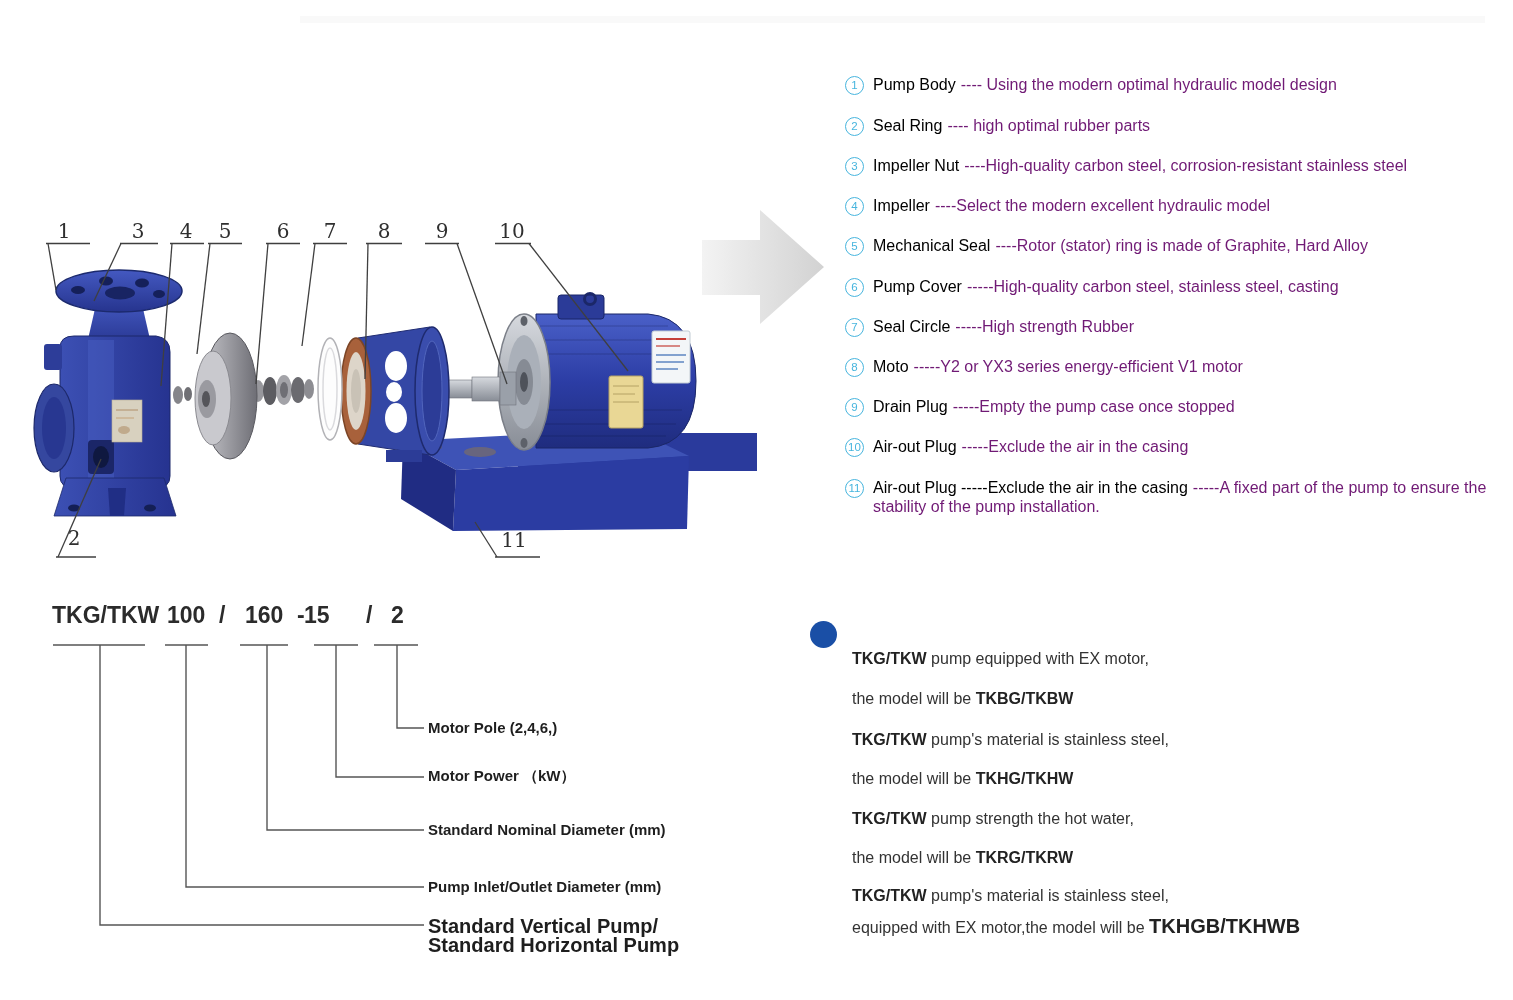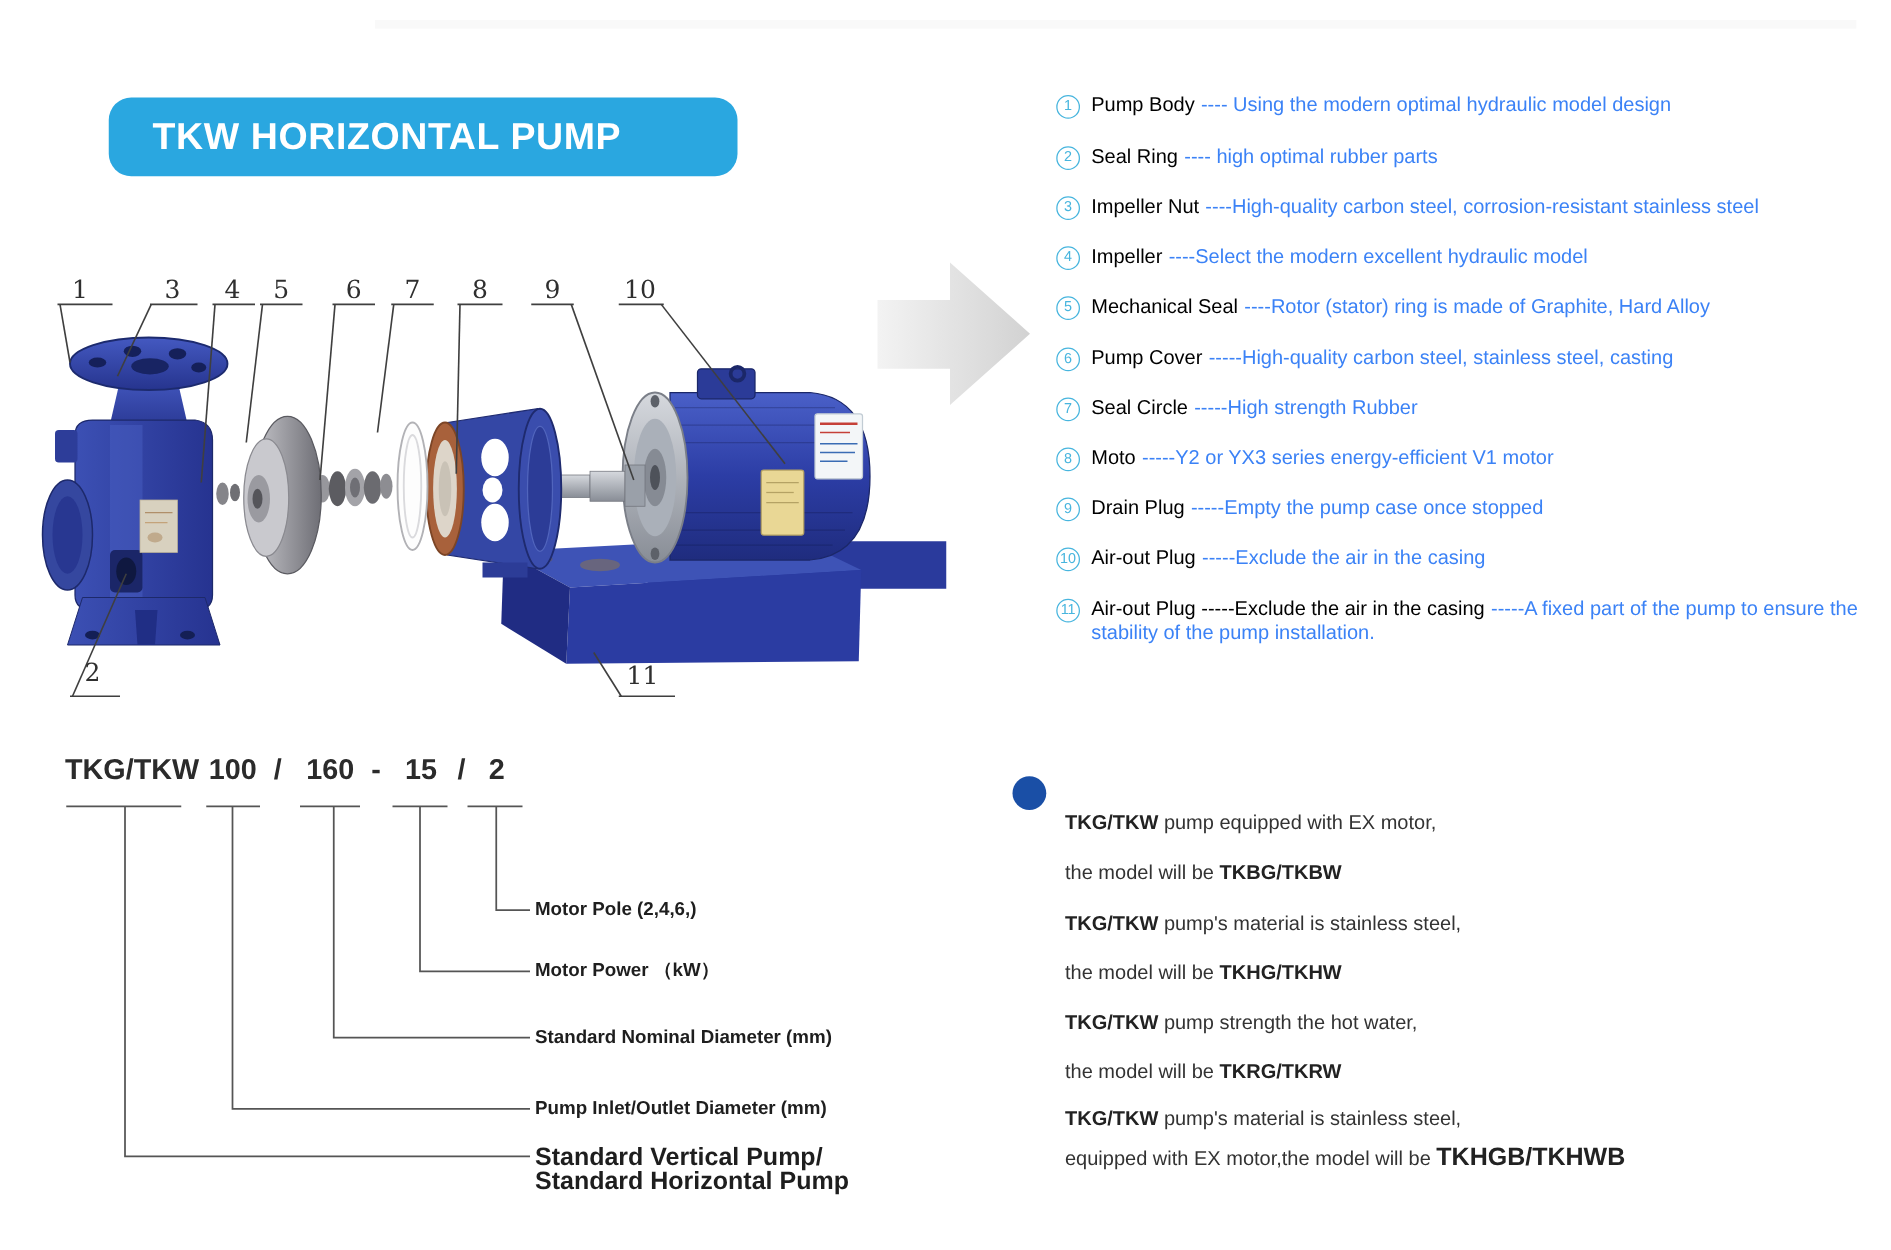--- a/index.html
+++ b/index.html
@@ -18,21 +18,21 @@
   .diagram-svg{position:absolute;left:30px;top:200px;width:810px;height:370px;}
   .callout{position:absolute;transform:translate(-50%,-50%);font-family:"DejaVu Serif", serif;
            font-size:20px;color:#2f2f2f;}
 
   
   .lrow{position:absolute;left:845px;width:648px;padding-left:28px;box-sizing:border-box;
         font-size:16px;line-height:19px;color:#3a3a3a;}
   .lnum{position:absolute;left:0;top:1px;width:17px;height:17px;border:1.5px solid #47b5de;
         border-radius:50%;color:#47b5de;font-size:11.5px;line-height:17px;text-align:center;}
   .lname{color:#000000;}
-  .ldesc{color:#3b82f6;margin-left:5px;}
+  .ldesc{color:#701a75;margin-left:5px;}
 
   
   .seg{position:absolute;top:602px;font-weight:bold;font-size:23px;color:#2b2b2b;}
   .model-svg{position:absolute;left:40px;top:595px;width:400px;height:360px;}
   .mlabel{position:absolute;left:428px;font-weight:bold;font-size:15px;color:#1e1e1e;white-space:nowrap;}
   .mlabel.small{font-size:20px;line-height:19px;}
 
   
   .bullet{position:absolute;left:810px;top:621px;width:27px;height:27px;border-radius:50%;background:#1a4fa6;}
   .nline{position:absolute;left:852px;font-size:16px;color:#333;white-space:nowrap;margin-top:28px;}
@@ -40,23 +40,20 @@
   .ncode{font-weight:700;color:#222;}
   .ncode.big{font-size:20px;}
 </style>
 </head>
 <body>
 
 <div class="page">
 
   <div class="scan-strip"></div>
 
-  <div class="banner">
-    <span>TKW HORIZONTAL PUMP</span>
-  </div>
 
   <svg class="diagram-svg" viewBox="30 200 810 370">
     <defs>
       <linearGradient id="gBlueV" x1="0" y1="0" x2="0" y2="1">
           <stop offset="0" stop-color="#4459c1"></stop>
           <stop offset="1" stop-color="#26348e"></stop>
         </linearGradient>
       <linearGradient id="gBlueH" x1="0" y1="0" x2="1" y2="0">
           <stop offset="0" stop-color="#3c50b4"></stop>
           <stop offset="1" stop-color="#263390"></stop>
@@ -244,21 +241,21 @@
     <div class="lrow" style="top:437px"><span class="lnum">10</span><span class="lname">Air-out Plug</span><span class="ldesc">-----Exclude the air in the casing</span></div>
     <div class="lrow" style="top:478px"><span class="lnum">11</span><span class="lname">Air-out Plug -----Exclude the air in the casing</span><span class="ldesc">-----A fixed part of the pump to ensure the stability of the pump installation.</span></div>
   </div>
 
   <div>
     <div class="seg" style="left:52px">TKG/TKW</div>
     <div class="seg" style="left:167px">100</div>
     <div class="seg" style="left:219px">/</div>
     <div class="seg" style="left:245px">160</div>
     <div class="seg" style="left:297px">-</div>
-    <div class="seg" style="left:324px">15</div>
+    <div class="seg" style="left:304px">15</div>
     <div class="seg" style="left:366px">/</div>
     <div class="seg" style="left:391px">2</div>
 
     <svg class="model-svg" viewBox="40 595 400 360">
       <g stroke="#555" stroke-width="1.4" fill="none">
         <path d="M53,645 H145"></path>
           <path d="M165,645 H208"></path>
           <path d="M240,645 H288"></path>
           <path d="M314,645 H358"></path>
           <path d="M374,645 H418"></path>

